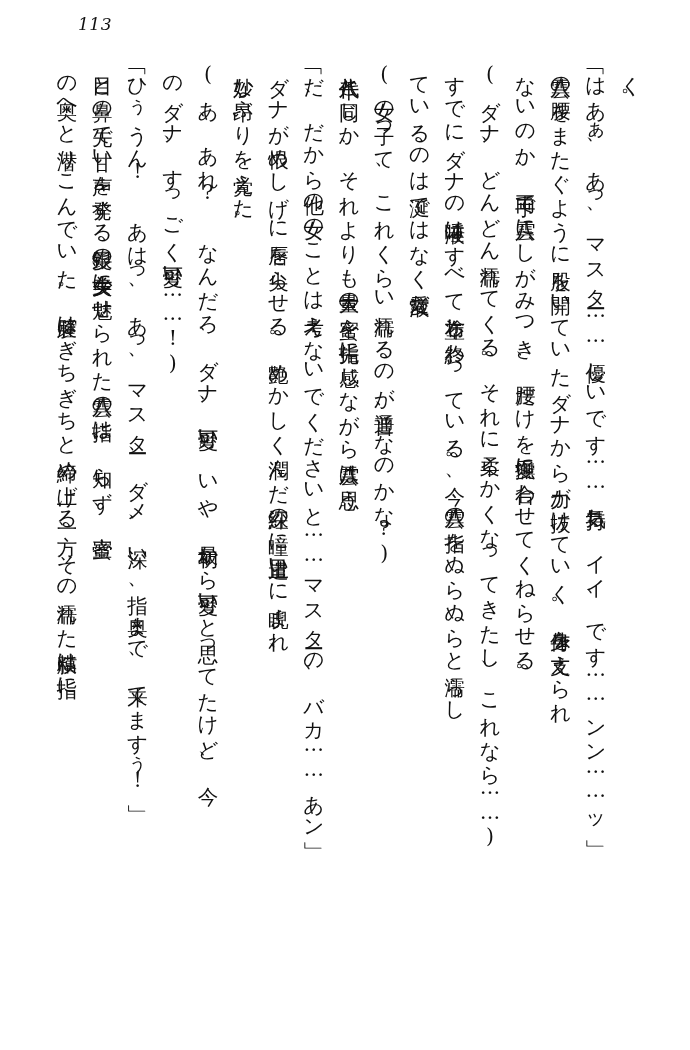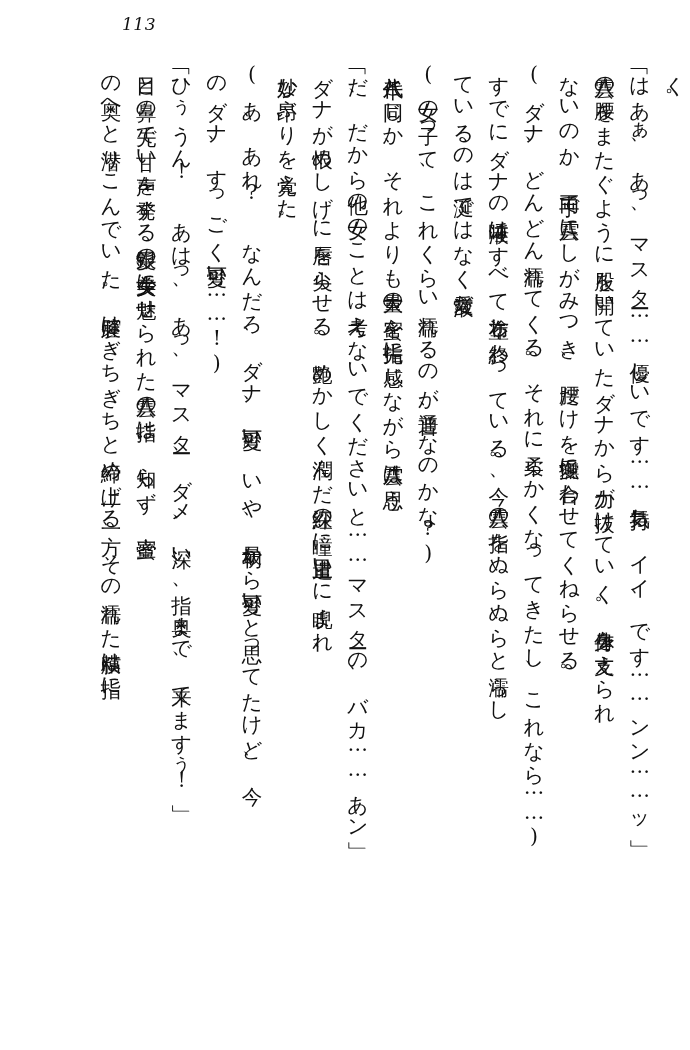--- a/index.html
+++ b/index.html
@@ -13,21 +13,20 @@
     overflow: hidden;
     font-family: "DejaVu Serif", "Liberation Serif", serif;
     color: #111111;
   }
   .page {
     position: relative;
     width: 576px;
     height: 1050px;
     background: #ffffff;
     box-sizing: border-box;
-    margin-left: 44px;
   }
   .page-number {
     position: absolute;
     top: 14px;
     left: 78px;
     font-size: 17px;
     font-family: "DejaVu Serif", "Liberation Serif", serif;
     font-style: italic;
     color: #111111;
     letter-spacing: 0.5px;

